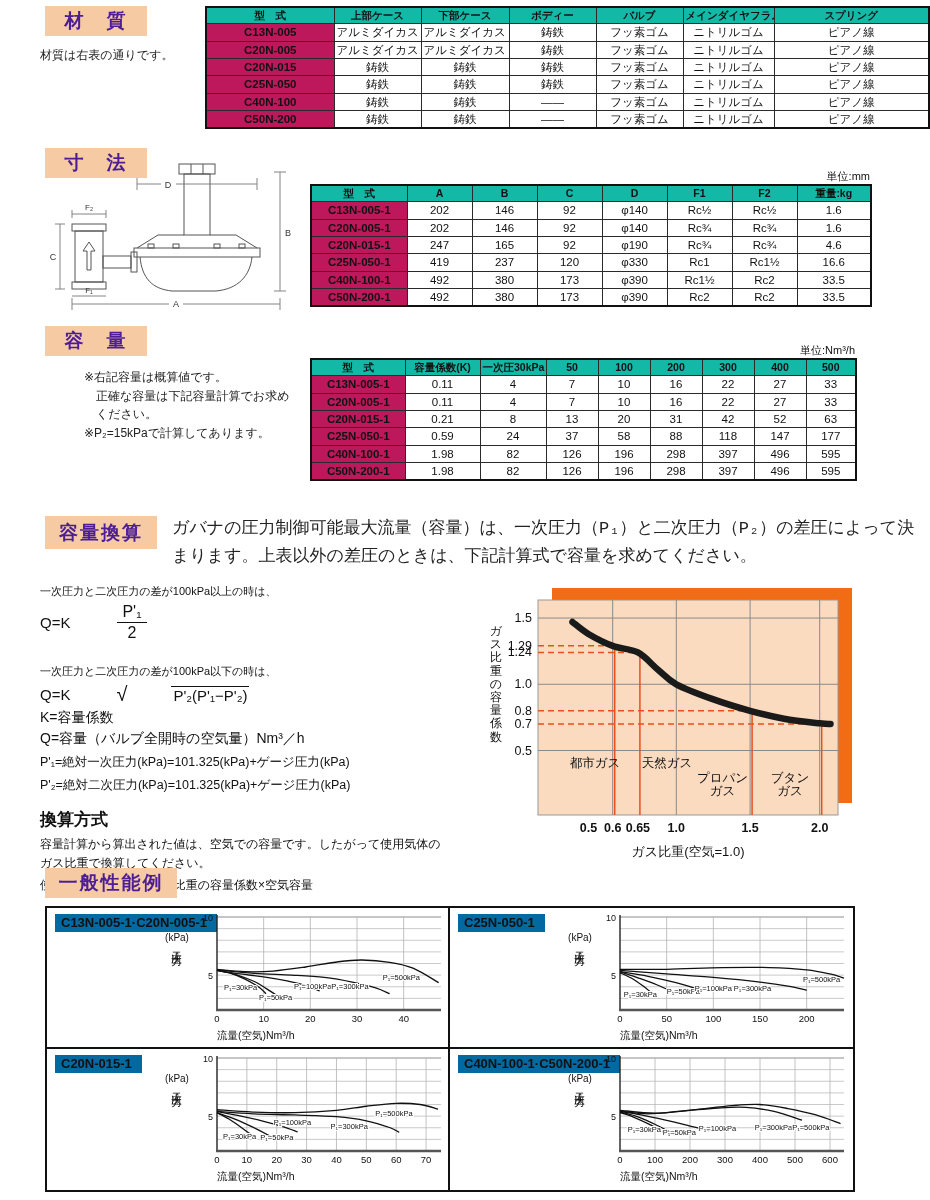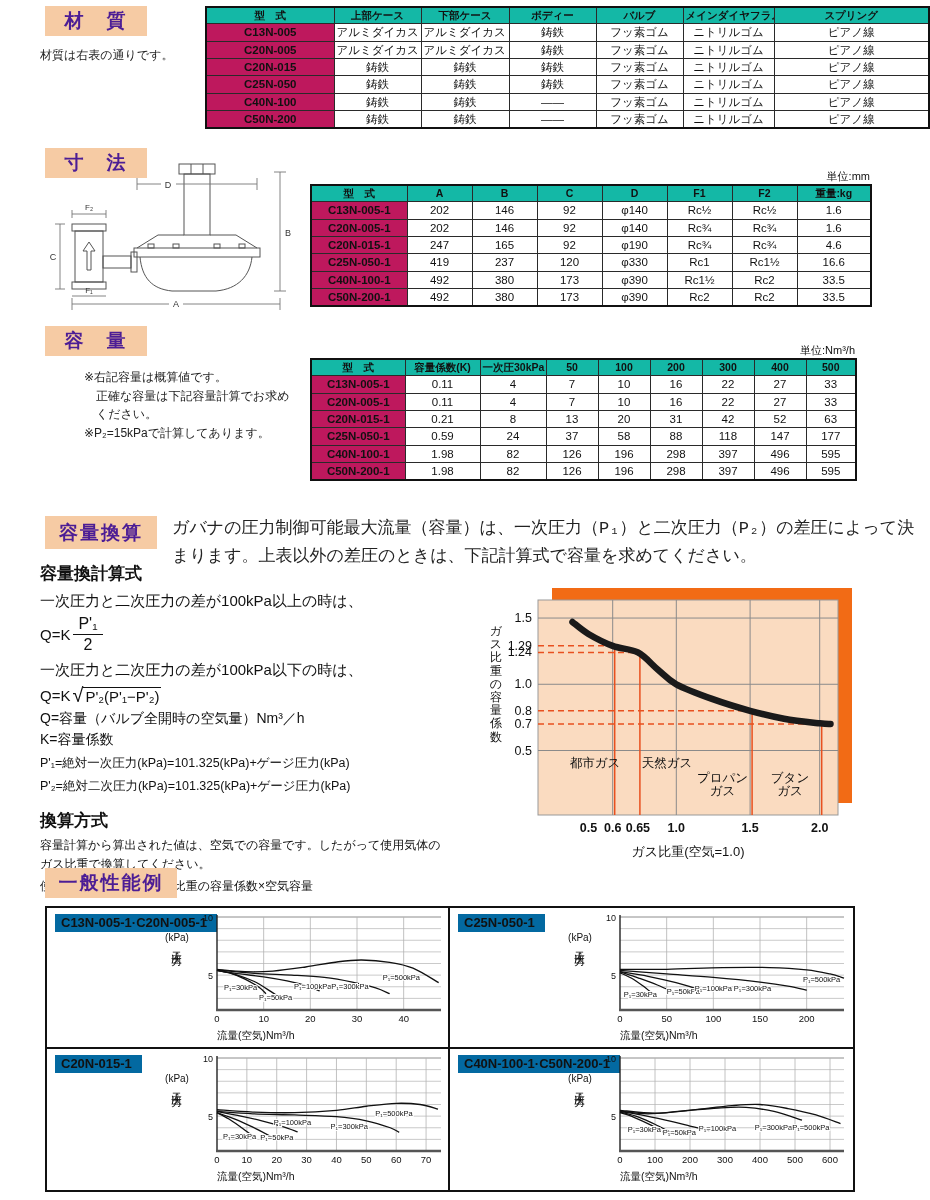--- a/index.html
+++ b/index.html
@@ -13,22 +13,22 @@
 
   table.tbl{position:absolute;border-collapse:collapse;table-layout:fixed;border:2px solid #111;background:#fff;}
   table.tbl th,table.tbl td{border:1px solid #2a2a2a;text-align:center;padding:1px 2px;
       line-height:1.25;white-space:nowrap;overflow:hidden;}
   table.tbl th{background:#14b8a6;font-weight:bold;font-size:10.5px;}
   table.tbl td{font-size:11.5px;}
   table.tbl td.model{background:#be185d;font-weight:bold;margin-left:10px;}
 
   .formulas{position:absolute;left:40px;top:562px;width:465px;}
   .f-heading{font-size:17px;font-weight:bold;margin:0 0 6px 0;}
-  .f-cond{font-size:15px;margin-top:7px;}
-  .f-eq{font-size:15px;margin-top:4px;display:flex;align-items:center;}
+  .f-cond{font-size:11px;margin-top:22px;}
+  .f-eq{font-size:15px;margin-top:4px;display:flex;align-items:center;gap:44px;}
   .frac{display:inline-block;vertical-align:middle;text-align:center;margin-left:3px;font-size:16px;}
   .frac .num{display:block;padding:0 5px 1px 5px;}
   .frac .den{display:block;border-top:1.5px solid #111;padding:1px 5px 0 5px;}
   .sqrt{font-size:20px;margin-left:2px;}
   .sqrt-body{border-top:1.5px solid #111;padding:0 2px;}
   .f-def{font-size:14px;margin-top:3px;}
   .f-pdef{font-size:12.5px;margin-top:6px;}
   .f-method-text{font-size:12px;line-height:1.55;margin-top:4px;}
   .f-heading2{font-size:17px;font-weight:bold;margin:14px 0 4px 0;}
 
@@ -383,37 +383,36 @@
           <td>496</td>
           <td>595</td>
         </tr>
       </tbody>
     </table>
 
   <div class="badge" style="left:45px;top:516px;width:112px;height:33px;">容量換算</div>
   <div class="note" style="left:172px;top:515px;width:748px;font-size:17px;line-height:1.65;font-family:Liberation Mono, monospace;">ガバナの圧力制御可能最大流量（容量）は、一次圧力（P₁）と二次圧力（P₂）の差圧によって決まります。上表以外の差圧のときは、下記計算式で容量を求めてください。</div>
 
   <div class="formulas">
-    <div class="f-heading">容量換計算式</div>
     <div class="f-cond">一次圧力と二次圧力の差が100kPa以上の時は、</div>
     <div class="f-eq">
       <span>Q=K</span>
         <span class="frac">
           <span class="num">P'₁</span>
           <span class="den">2</span>
         </span>
     </div>
     <div class="f-cond">一次圧力と二次圧力の差が100kPa以下の時は、</div>
     <div class="f-eq">
       <span>Q=K</span>
         <span class="sqrt">√</span>
         <span class="sqrt-body">P'₂(P'₁−P'₂)</span>
     </div>
+    <div class="f-def">K=容量係数</div>
     <div class="f-def">Q=容量（バルブ全開時の空気量）Nm³／h</div>
-    <div class="f-def">K=容量係数</div>
     <div class="f-pdef">P'₁=絶対一次圧力(kPa)=101.325(kPa)+ゲージ圧力(kPa)</div>
     <div class="f-pdef">P'₂=絶対二次圧力(kPa)=101.325(kPa)+ゲージ圧力(kPa)</div>
     <div class="f-heading2">換算方式</div>
     <div class="f-method-text">容量計算から算出された値は、空気での容量です。したがって使用気体の</div>
     <div class="f-method-text" style="margin-top:0;">ガス比重で換算してください。</div>
     <div class="f-method-text">使用ガスでの容量＝ガス比重の容量係数×空気容量</div>
   </div>
 
   <svg id="conv-svg" width="460" height="290" viewBox="0 0 460 290">
       <rect x="82" y="13" width="300" height="215" fill="#f26b15"></rect>

